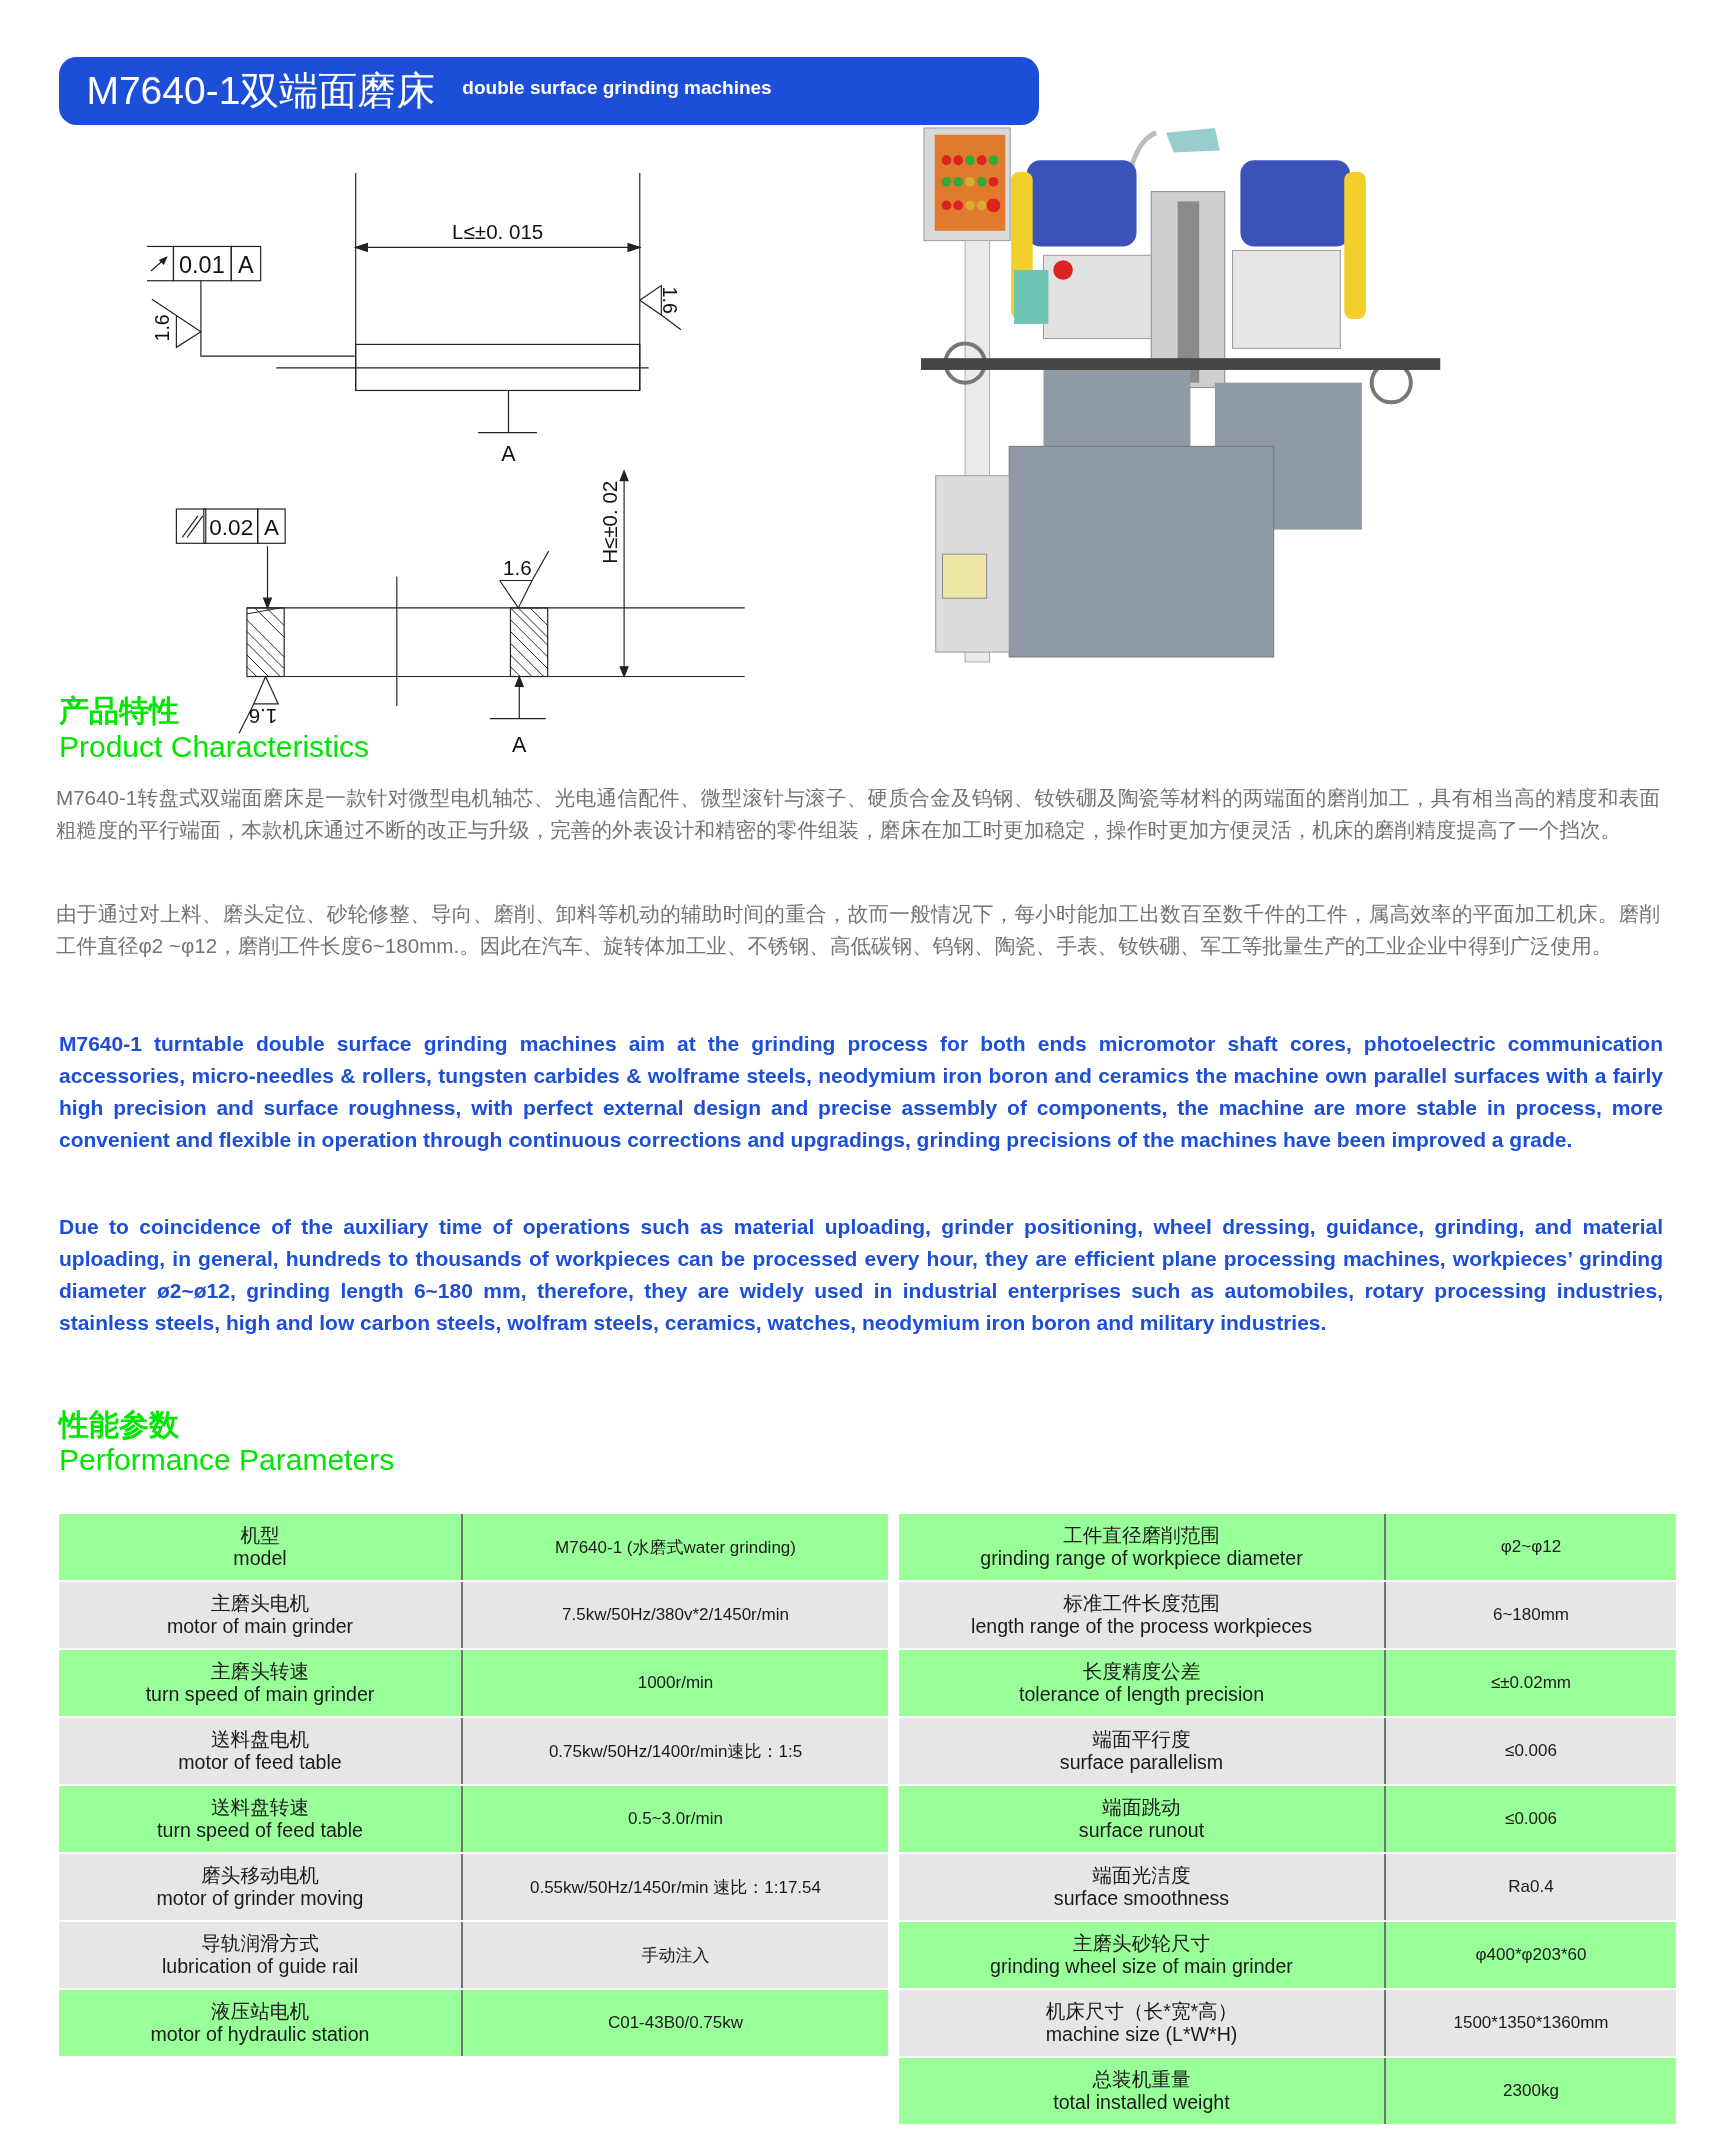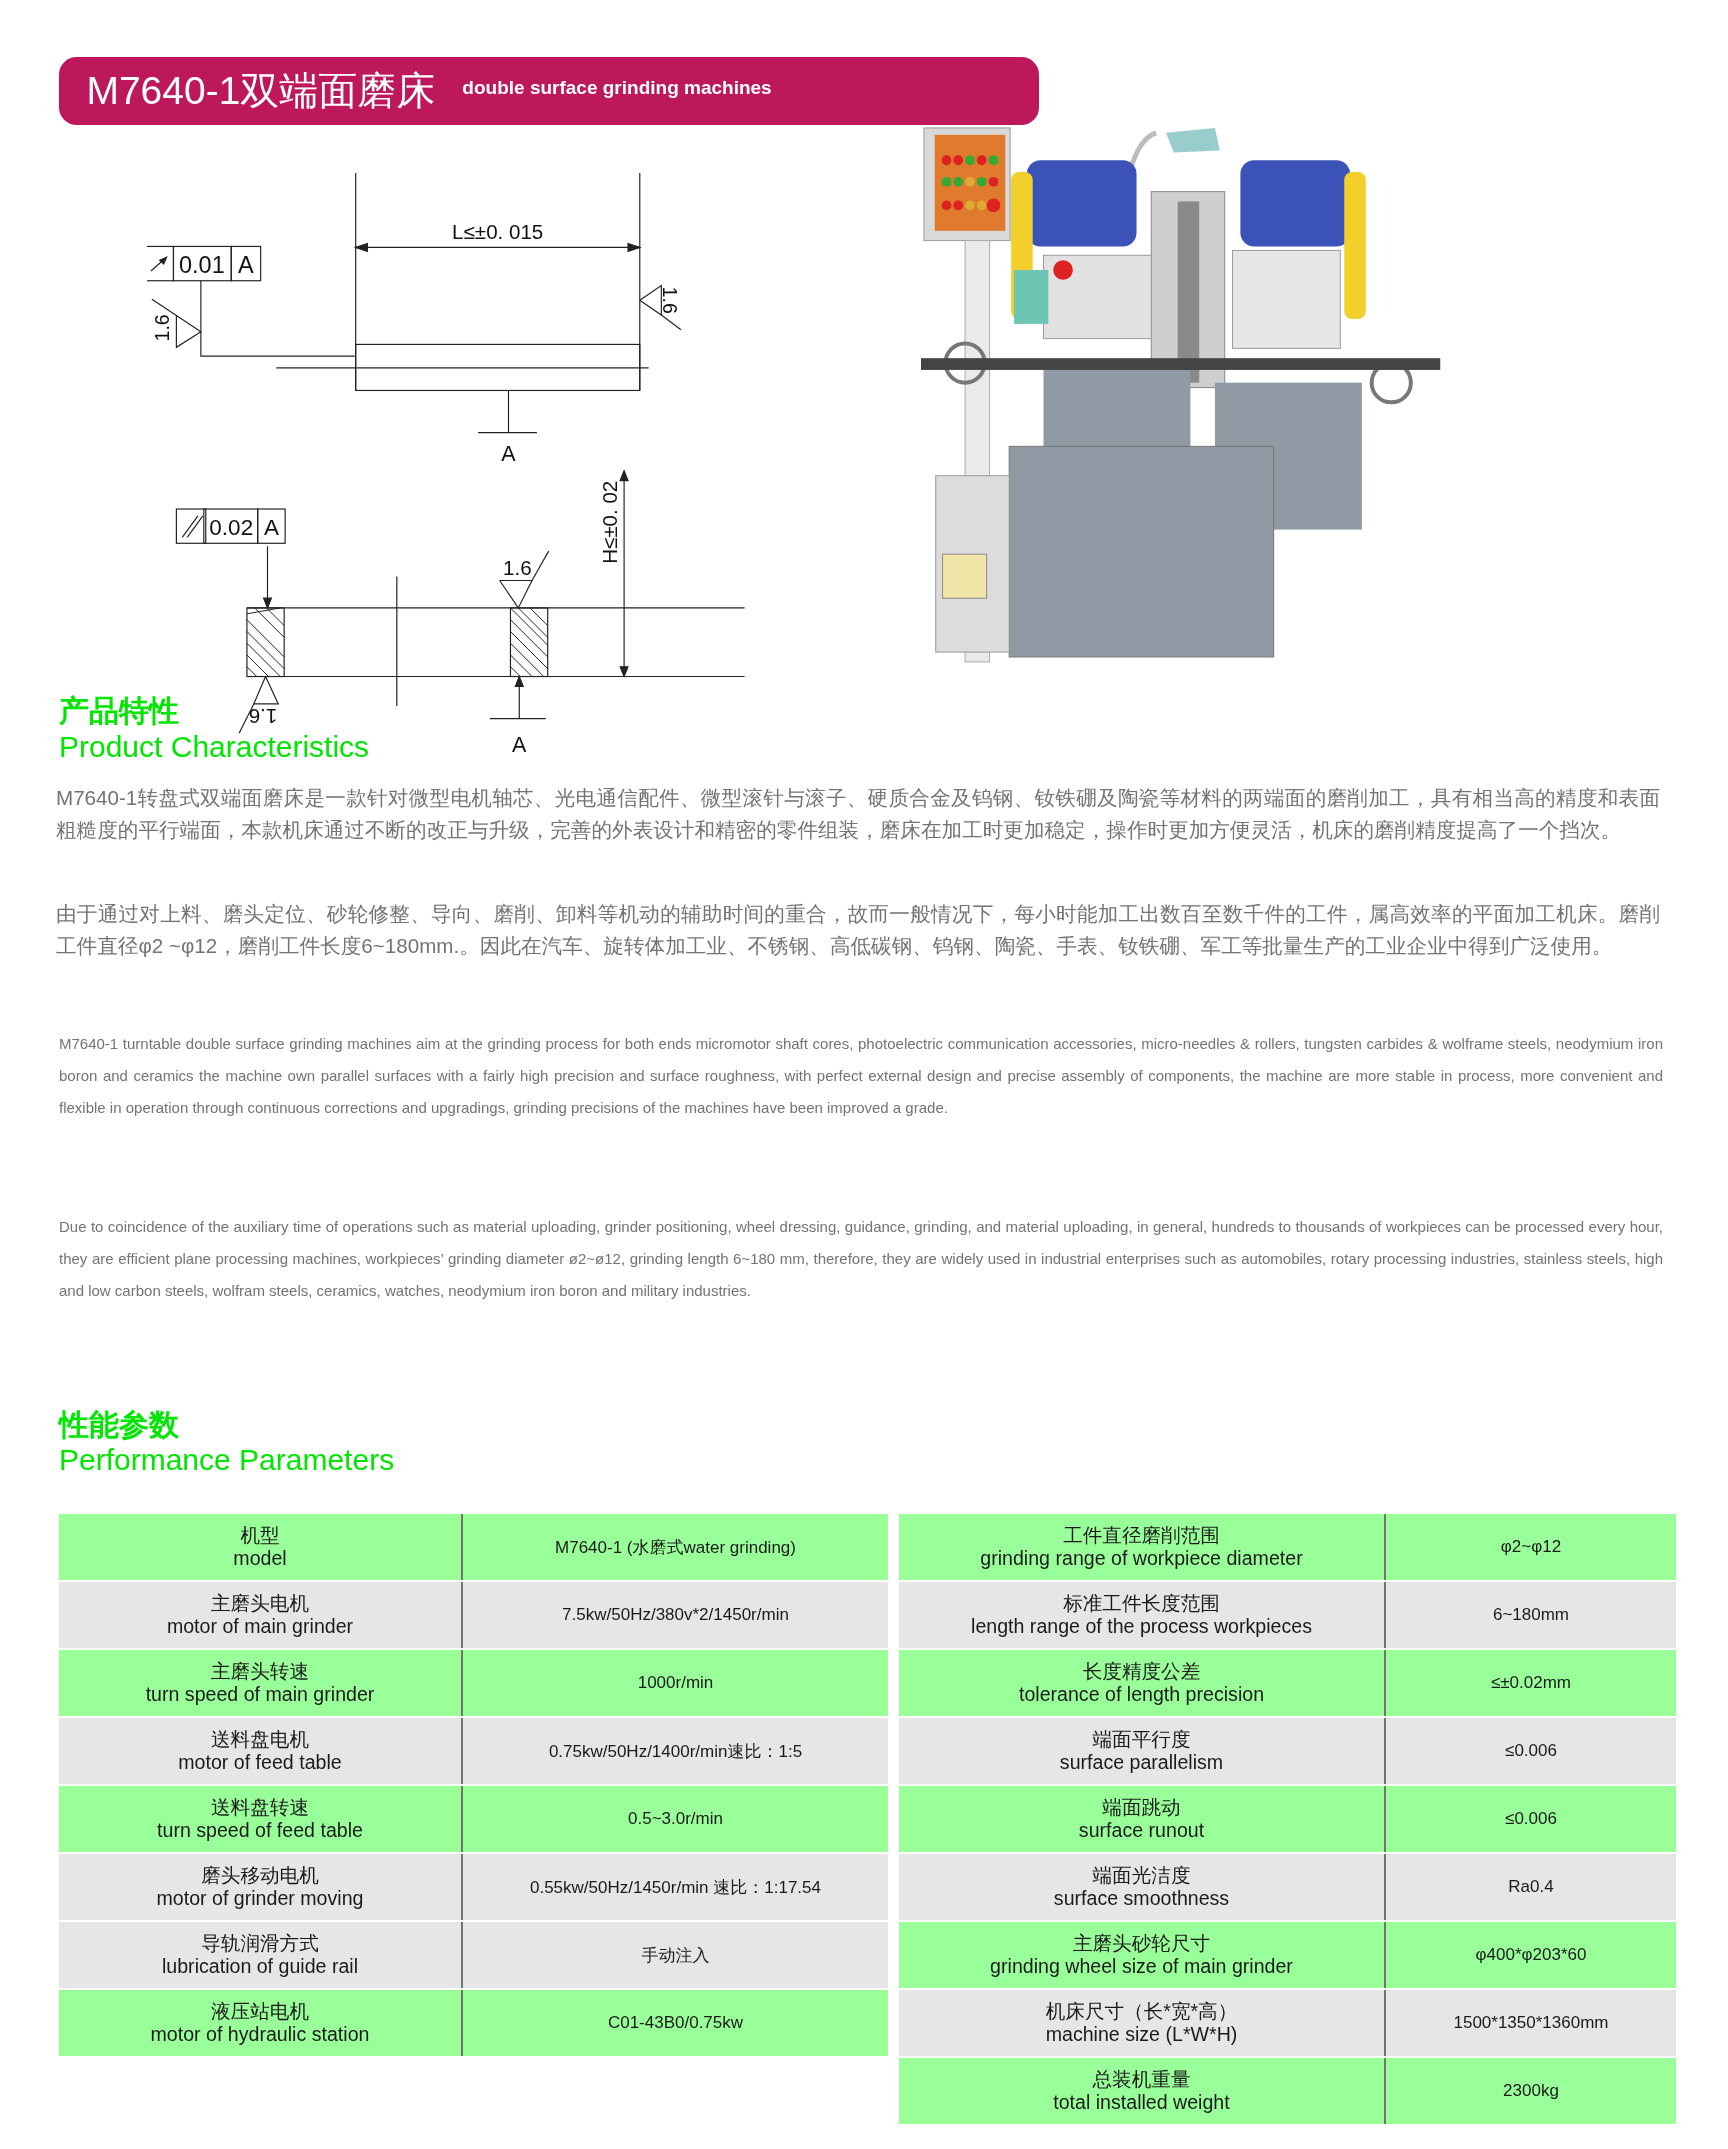--- a/index.html
+++ b/index.html
@@ -1,35 +1,35 @@
 <!DOCTYPE html>
 <html><head>
 <meta charset="utf-8">
 <style>
   html, body { margin:0; padding:0; background:#ffffff; }
   body { width:1729px; height:2149px; position:relative; overflow:hidden;
          font-family:"Liberation Sans", "DejaVu Sans", sans-serif; color:#1a1a1a; }
   .banner { position:absolute; left:59px; top:57px; width:980px; height:68px;
-            background:#be185d; border-radius:17.6px; color:#fff; display:flex; align-items:center; }
+            background:#1d4ed8; border-radius:17.6px; color:#fff; display:flex; align-items:center; }
   .banner .zh { font-size:39px; margin-left:27.4px; letter-spacing:0px; }
   .banner .en { font-size:19px; margin-left:27px; margin-top:-5.9px;font-weight:bold; }
 
   .diagram { position:absolute; left:147px; top:167px; width:627px; height:588px; }
   .diagram svg { width:627px; height:588px; }
   .diagram text { font-family:"Liberation Sans", sans-serif; fill:#111; }
 
   .photo { position:absolute; left:921px; top:123px; width:676px; height:632px; }
 
   .section-zh { position:absolute; left:59px; font-size:30px; font-weight:bold; color:#00e600; }
   .section-en { position:absolute; left:59px; font-size:30px; color:#00e600; }
 
   .para-zh { position:absolute; left:48px; width:1604px; font-size:20.6px; line-height:32px;
              text-align:justify; color:#737373; margin:8px; }
-  .para-en { position:absolute; left:59px; width:1604px; font-size:15px; line-height:32px;
-             text-align:justify; color:#737373; margin:0; }
+  .para-en { position:absolute; left:59px; width:1604px; font-size:21px; line-height:32px;
+             text-align:justify; color:#1d4ed8; margin:0;font-weight:bold; }
 
   .ptable { position:absolute; top:1514px; border-collapse:collapse; }
   .ptable td { padding:0; text-align:center; vertical-align:middle; height:66px;
                border-bottom:2px solid #fff; }
   .ptable td.k { border-right:2px solid #737373; font-size:19.6px; line-height:23.5px; }
   .ptable td.v { font-size:17px; }
   .ptable tr.g td { background:#99ff99; }
   .ptable tr.w td { background:#e6e6e6; }
   .ptable .kzh, .ptable .ken { display:block; }
   #tableL { left:59px; width:829px; }

